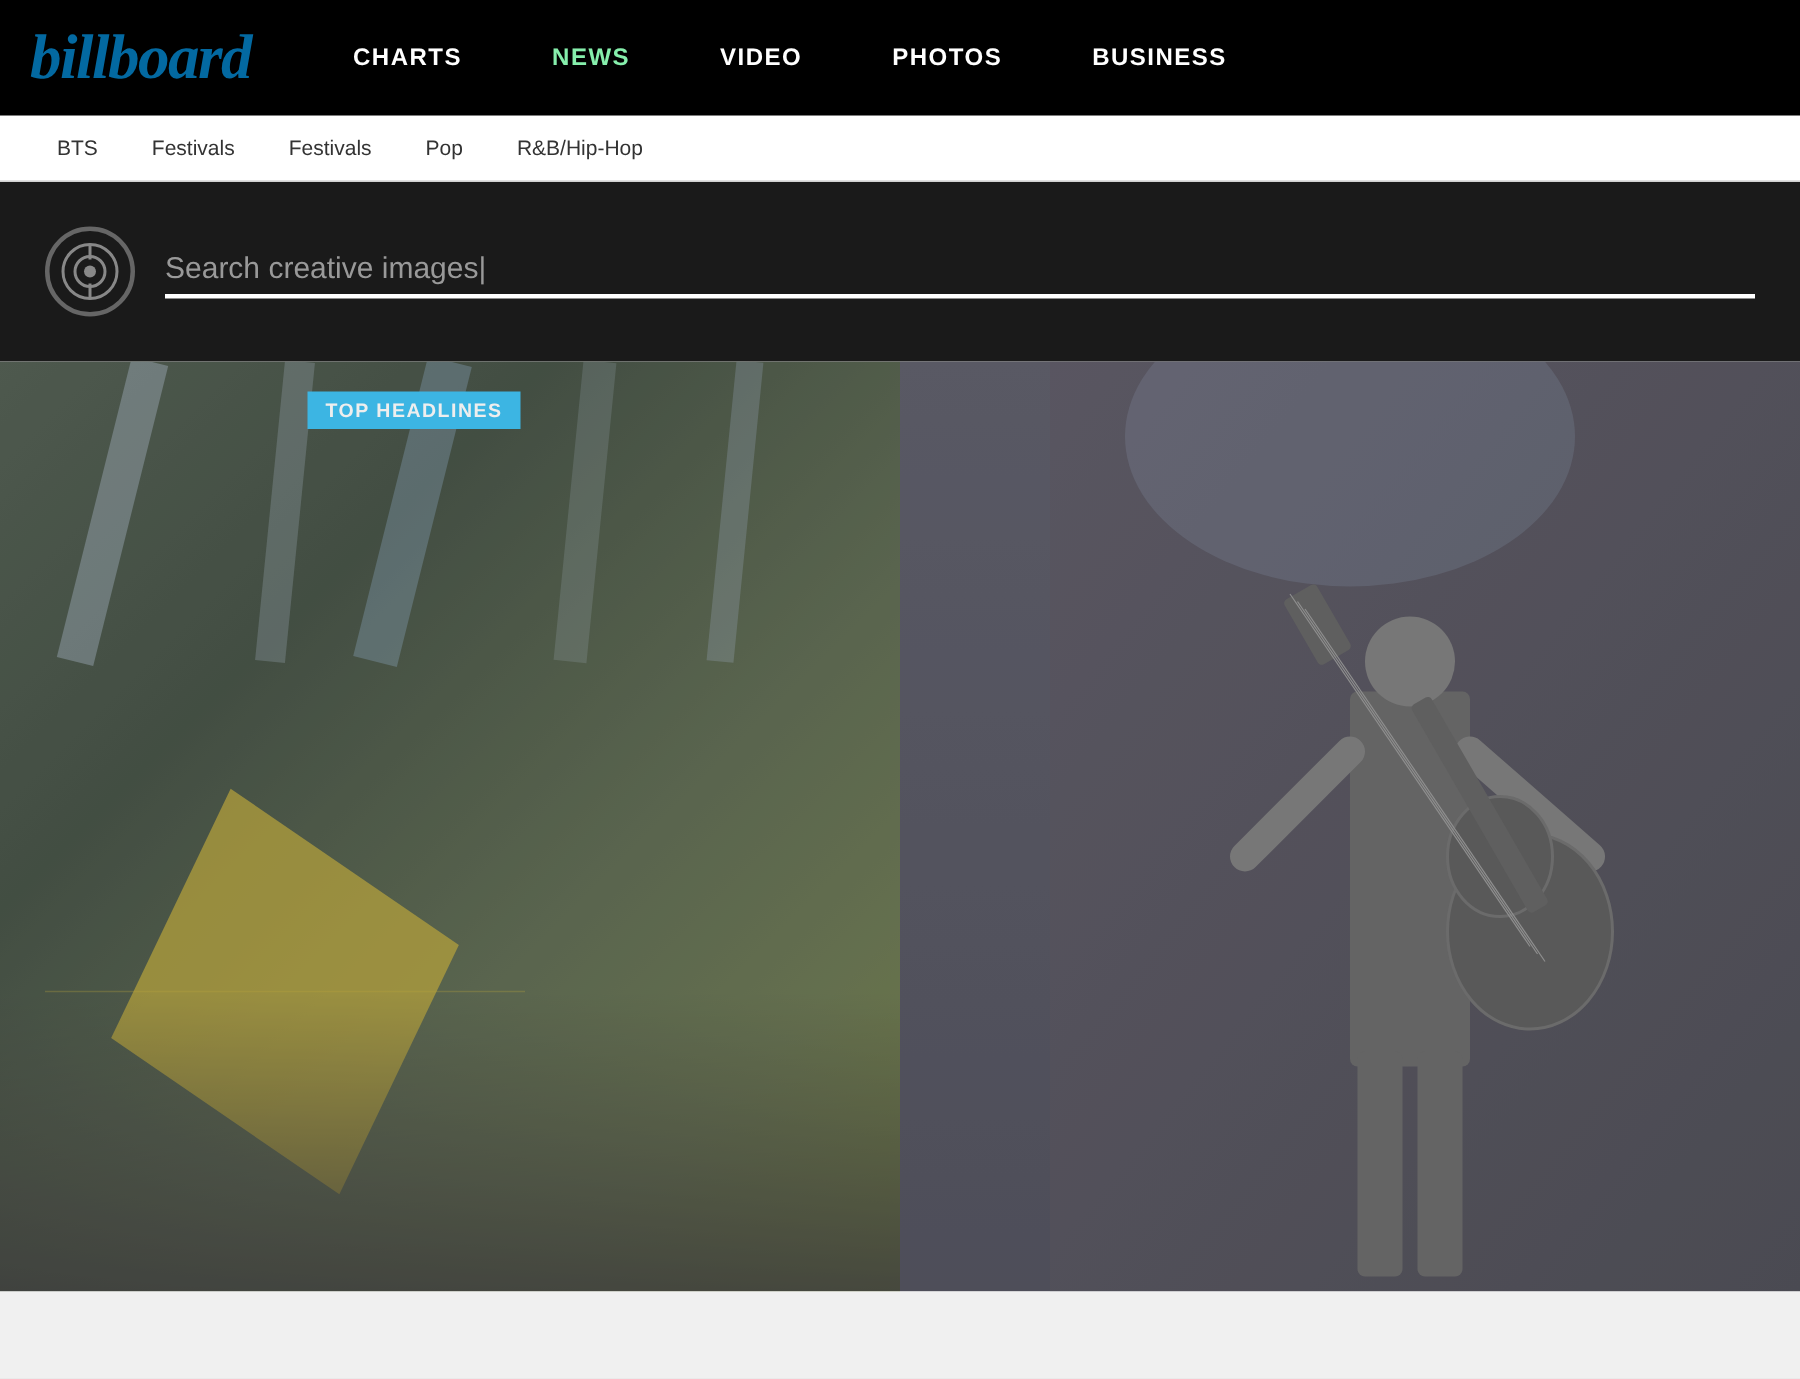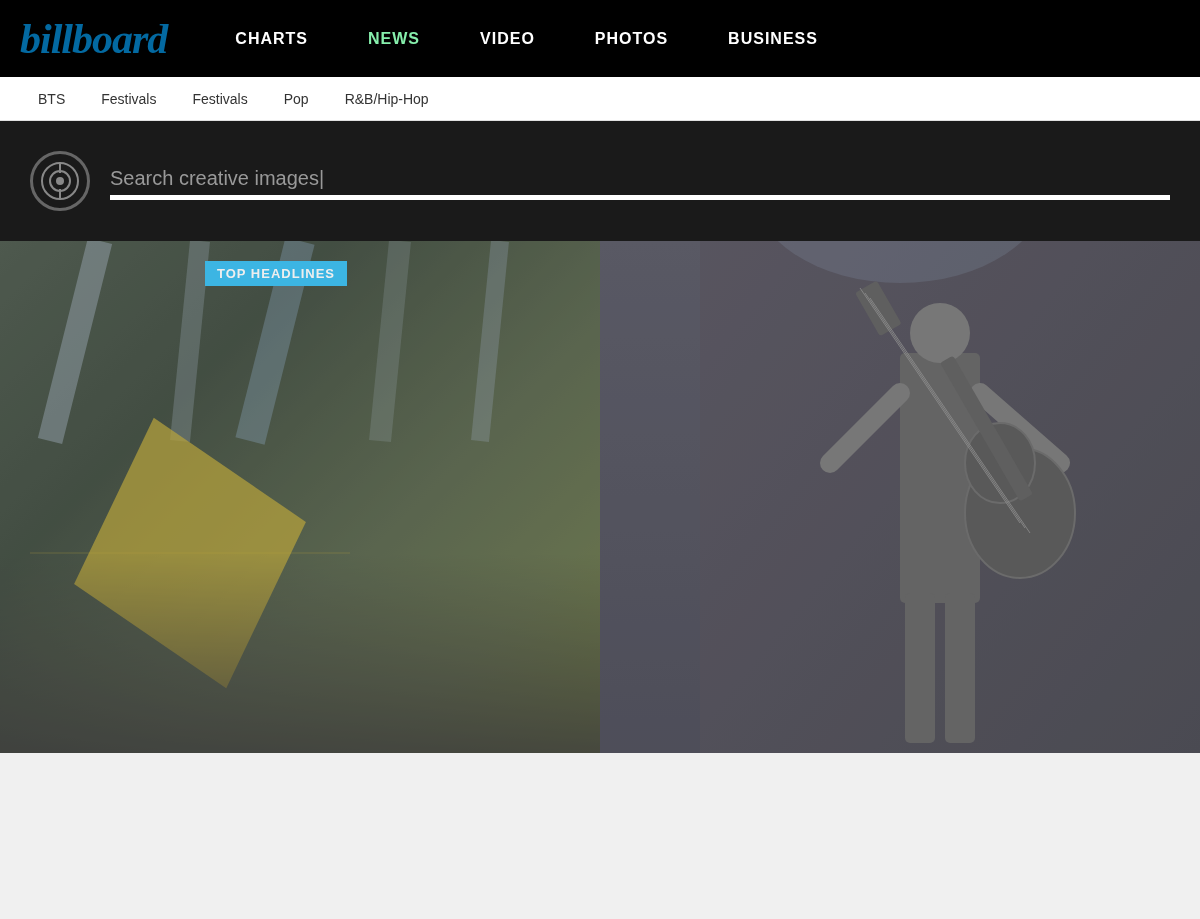--- a/index.html
+++ b/index.html
@@ -130,32 +130,32 @@
       flex-shrink: 0;
     }
     .getty-search-area {
       flex: 1;
       display: flex;
       align-items: center;
     }
     .getty-search-input {
       background: transparent;
       border: none;
-      border-bottom: 5px solid #ffffff;
+      border-bottom: 3px solid #ffffff;
       color: #999;
       font-size: 20px;
       width: 100%;
       padding: 5px 0;
       outline: none;
     }
 
     
     .hero-area {
       position: relative;
-      height: 512px;
+      height: 620px;
       overflow: hidden;
     }
     
     .hero-left {
       width: 50%;
       height: 100%;
       background: linear-gradient(135deg, #1a2a1a 0%, #0a1a0a 30%, #2a3a1a 60%, #3a4a1a 80%, #4a5a0a 100%);
       position: relative;
       overflow: hidden;
     }

